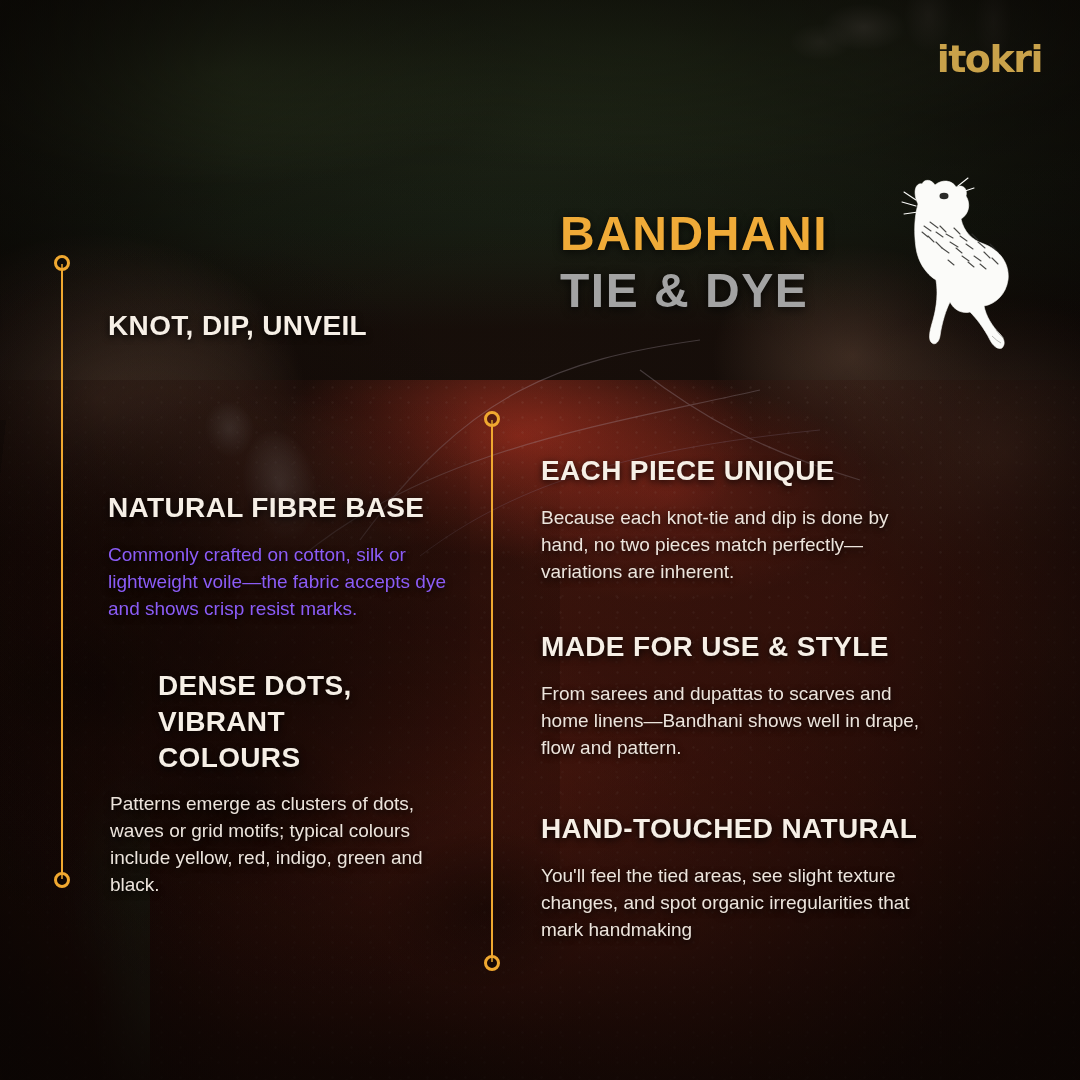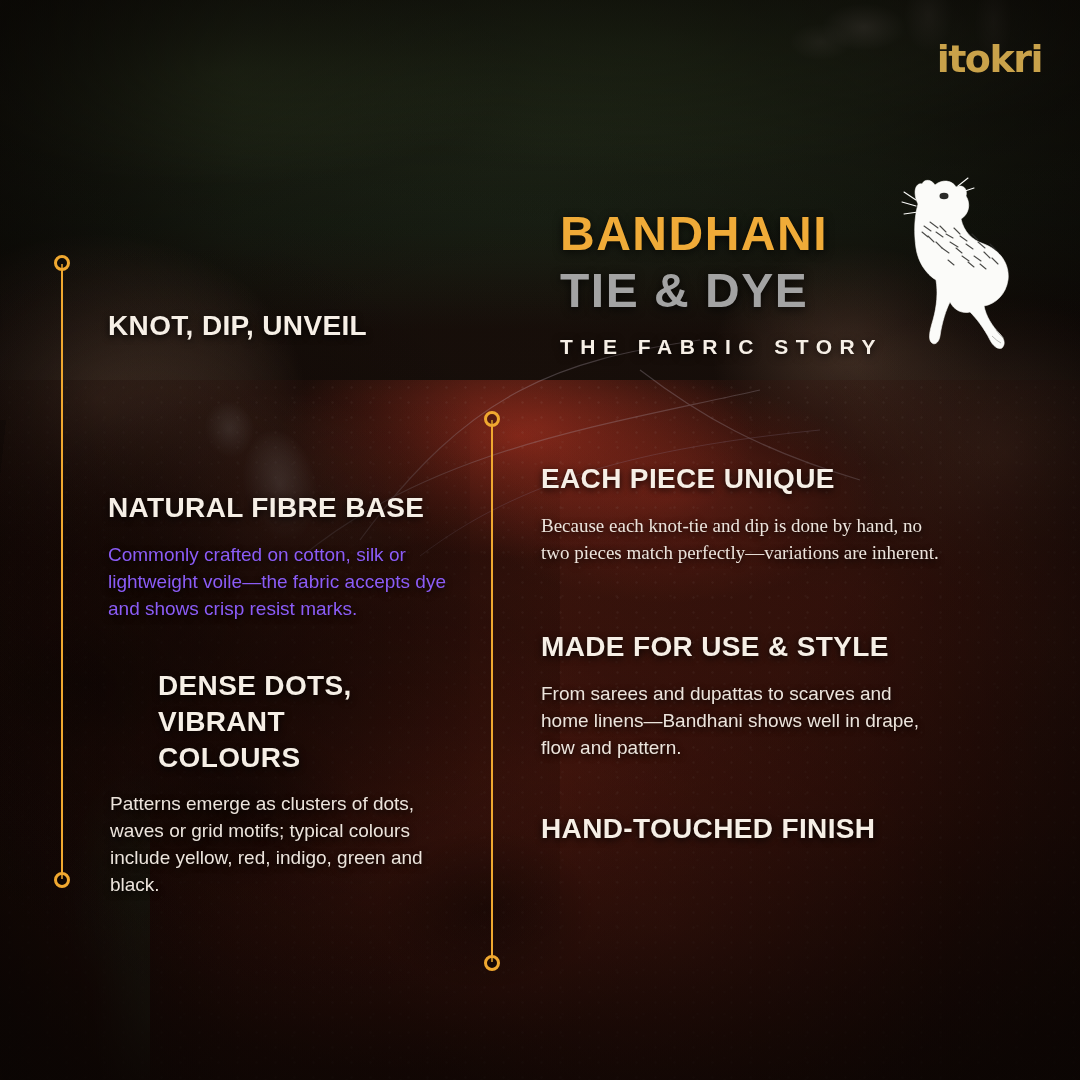--- a/index.html
+++ b/index.html
@@ -249,21 +249,20 @@
     </g>
     <g stroke="#6e6e68" stroke-width="0.8" fill="none" opacity="0.6">
       <path d="M104 160 q4 6 8 8"></path>
         <path d="M100 166 q5 5 9 7"></path>
     </g>
   </svg>
 
   <div class="headline">
     <div class="l1" style="color: rgb(240, 171, 56);">BANDHANI</div>
     <div class="l2" style="color: #a3a3a3;">TIE &amp; DYE</div>
-    <div class="sub" style="color: rgb(246, 239, 230);">THE FABRIC STORY</div>
   </div>
 
   <div class="rule" style="left: 61px; top: 255px; height: 633px; color: rgb(240, 168, 48);">
     <div class="line" style="background: rgb(240, 168, 48);"></div>
     <div class="dot top"></div>
     <div class="dot bot"></div>
   </div>
 
   <div class="rule" style="left: 491px; top: 411px; height: 560px; color: rgb(240, 168, 48);">
     <div class="line" style="background: rgb(240, 168, 48);"></div>
@@ -279,26 +278,27 @@
     <h3 style="color: rgb(246, 239, 230);">NATURAL FIBRE BASE</h3>
     <p style="color: #8b5cf6;">Commonly crafted on cotton, silk or lightweight voile—the fabric accepts dye and shows crisp resist marks.</p>
   </div>
 
   <div class="block" style="left:114px; top:668px; width:290px;">
     <h3 style="color: rgb(246, 239, 230); margin-left: 44px;">DENSE DOTS, VIBRANT COLOURS</h3>
     <p style="margin-left: -4px; width: 350px; color: rgb(236, 228, 220);">Patterns emerge as clusters of dots, waves or grid motifs; typical colours include yellow, red, indigo, green and black.</p>
   </div>
 
   <div class="block" style="left:541px; top:453px; width:400px;">
-    <h3 style="color: rgb(246, 239, 230); margin-top: 8px;">EACH PIECE UNIQUE</h3>
-    <p style="color: rgb(236, 228, 220); font-family: Liberation Serif, serif;">Because each knot-tie and dip is done by hand, no two pieces match perfectly—variations are inherent.</p>
+    <h3 style="color: rgb(246, 239, 230);">EACH PIECE UNIQUE</h3>
+    <p style="color: rgb(236, 228, 220);">Because each knot-tie and dip is done by hand, no two pieces match perfectly—variations are inherent.</p>
   </div>
 
   <div class="block" style="left:541px; top:629px; width:400px;">
     <h3 style="color: rgb(246, 239, 230);">MADE FOR USE &amp; STYLE</h3>
     <p style="color: rgb(236, 228, 220);">From sarees and dupattas to scarves and home linens—Bandhani shows well in drape, flow and pattern.</p>
   </div>
 
   <div class="block" style="left:541px; top:811px; width:408px;">
-    <h3 style="color: rgb(246, 239, 230);">HAND-TOUCHED FINISH</h3>
+    <h3 style="color: rgb(246, 239, 230);">HAND-TOUCHED NATURAL</h3>
+    <p style="color: rgb(236, 228, 220);">You'll feel the tied areas, see slight texture changes, and spot organic irregularities that mark handmaking</p>
   </div>
 
 </div>
 
 </body></html>

